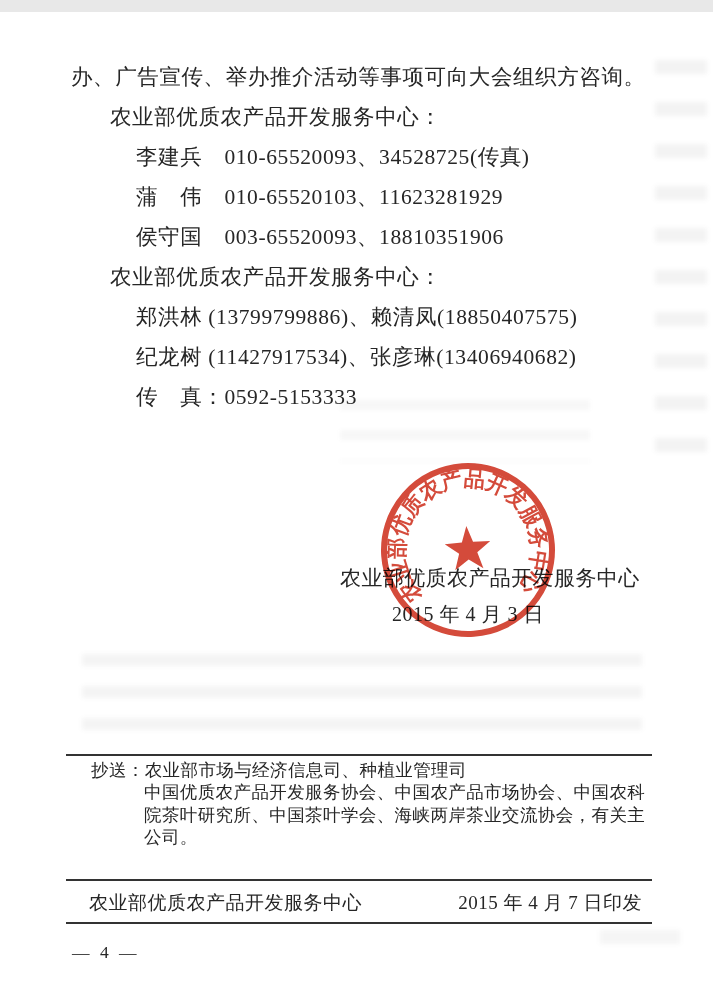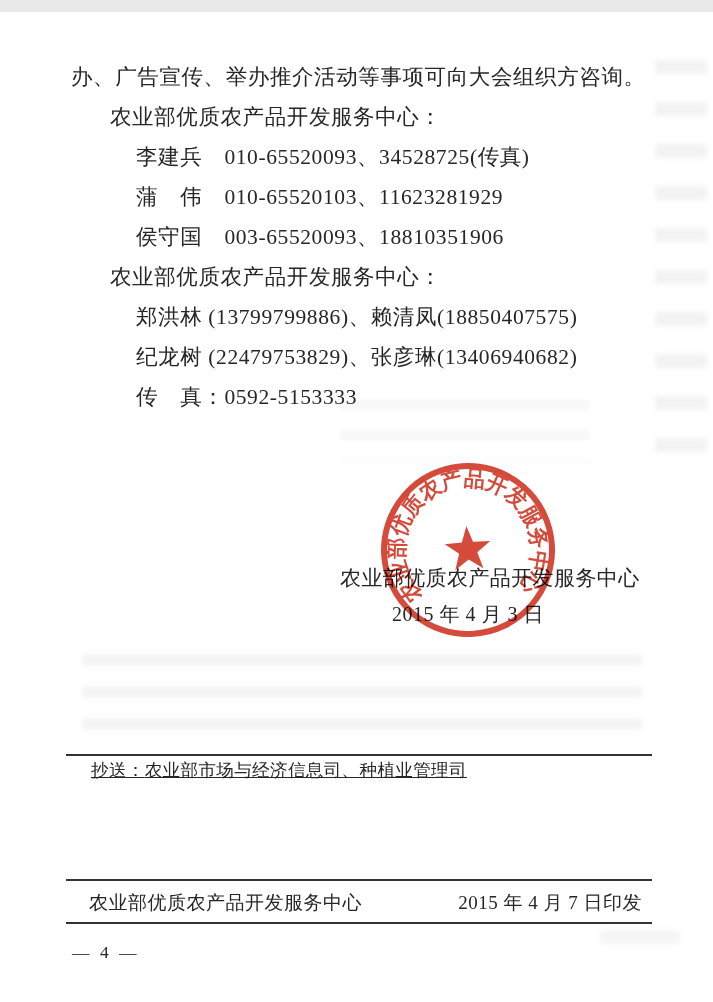--- a/index.html
+++ b/index.html
@@ -30,21 +30,21 @@
     transform:rotate(-4deg);
   }
   .seal text{font-family:"Liberation Serif","DejaVu Serif",serif;font-weight:bold;}
 
   
   .rule{position:absolute;left:66px;width:586px;height:2px;background:#333;}
   .rule-top{top:742px;}
   .rule-mid{top:867px;height:1.6px;}
   .rule-bot{top:910px;}
 
-  .cc-block{position:absolute;left:91px;top:747px;width:570px;font-size:17.5px;letter-spacing:0.4px;text-decoration:underline;}
+  .cc-block{position:absolute;left:91px;top:747px;width:570px;font-size:17.5px;letter-spacing:0.4px;}
   .cc-line{line-height:22.4px;white-space:nowrap;}
   .cc-cont{padding-left:53px;}
 
   .issuer-row{
     position:absolute;left:89px;top:878px;width:553px;
     display:flex;justify-content:space-between;align-items:center;
     font-size:19px;letter-spacing:0.5px;white-space:nowrap;
   }
 
   .page-number{position:absolute;left:72px;top:930px;font-size:17.5px;letter-spacing:3px;white-space:nowrap;}
@@ -70,21 +70,21 @@
   <div class="smudge sm-foot"></div>
 
   <div class="body-block">
     <div class="bline">办、广告宣传、举办推介活动等事项可向大会组织方咨询。</div>
     <div class="bline ind-h">农业部优质农产品开发服务中心：</div>
     <div class="bline ind-d">李建兵　010-65520093、34528725(传真)</div>
     <div class="bline ind-d">蒲　伟　010-65520103、11623281929</div>
     <div class="bline ind-d">侯守国　003-65520093、18810351906</div>
     <div class="bline ind-h">农业部优质农产品开发服务中心：</div>
     <div class="bline ind-d">郑洪林 (13799799886)、赖清凤(18850407575)</div>
-    <div class="bline ind-d">纪龙树 (22479753829)、张彦琳(13406940682)</div>
+    <div class="bline ind-d">纪龙树 (11427917534)、张彦琳(13406940682)</div>
     <div class="bline ind-d">传　真：0592-5153333</div>
   </div>
 
   <div class="sig-org">农业部优质农产品开发服务中心</div>
   <div class="sig-date">2015 年 4 月 3 日</div>
 
   <div class="seal">
     <svg width="184" height="184" viewBox="0 0 184 184">
       <circle cx="92" cy="92" r="84" fill="none" stroke="#d13b2a" stroke-width="6"></circle>
       <defs>
@@ -94,20 +94,23 @@
         <textPath href="#sealArc" startOffset="4" textLength="293" lengthAdjust="spacingAndGlyphs">农业部优质农产品开发服务中心</textPath>
       </text>
       <polygon fill="#d13b2a" points="92,68 97.6,84.2 114.8,84.6 101.1,95 106.1,111.4 92,101.6 77.9,111.4 82.9,95 69.2,84.6 86.4,84.2"></polygon>
     </svg>
   </div>
 
   <div class="rule rule-top"></div>
 
   <div class="cc-block">
     <div class="cc-line"><span>抄送：</span><span>农业部市场与经济信息司、种植业管理司</span></div>
+    <div class="cc-line cc-cont">中国优质农产品开发服务协会、中国农产品市场协会、中国农科</div>
+    <div class="cc-line cc-cont">院茶叶研究所、中国茶叶学会、海峡两岸茶业交流协会，有关主</div>
+    <div class="cc-line cc-cont">公司。</div>
   </div>
 
   <div class="rule rule-mid"></div>
 
   <div class="issuer-row">
     <span>农业部优质农产品开发服务中心</span>
     <span>2015 年 4 月 7 日印发</span>
   </div>
 
   <div class="rule rule-bot"></div>

